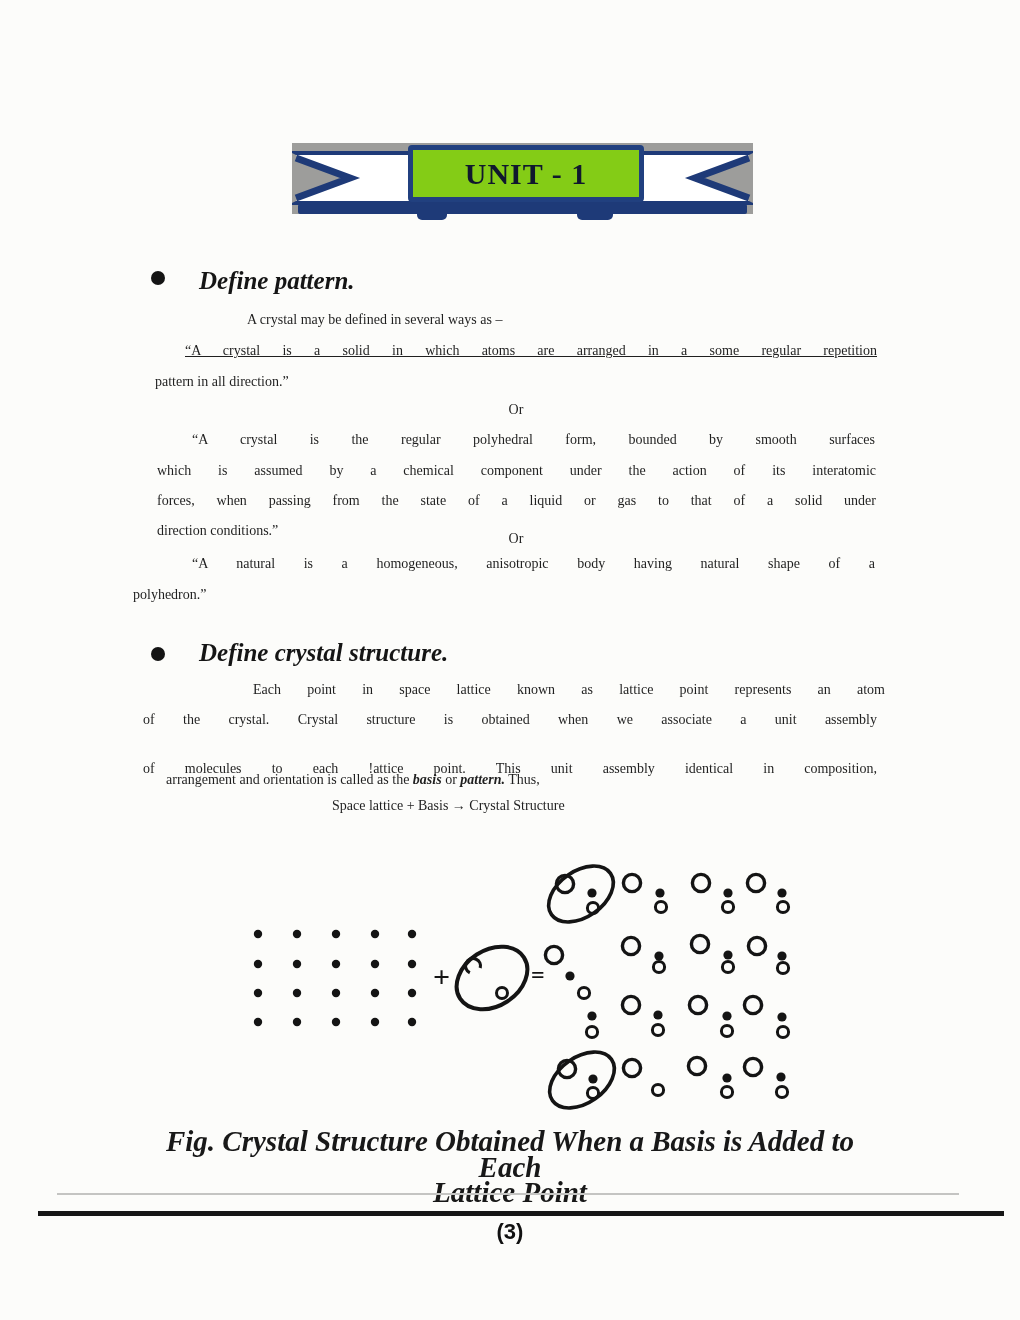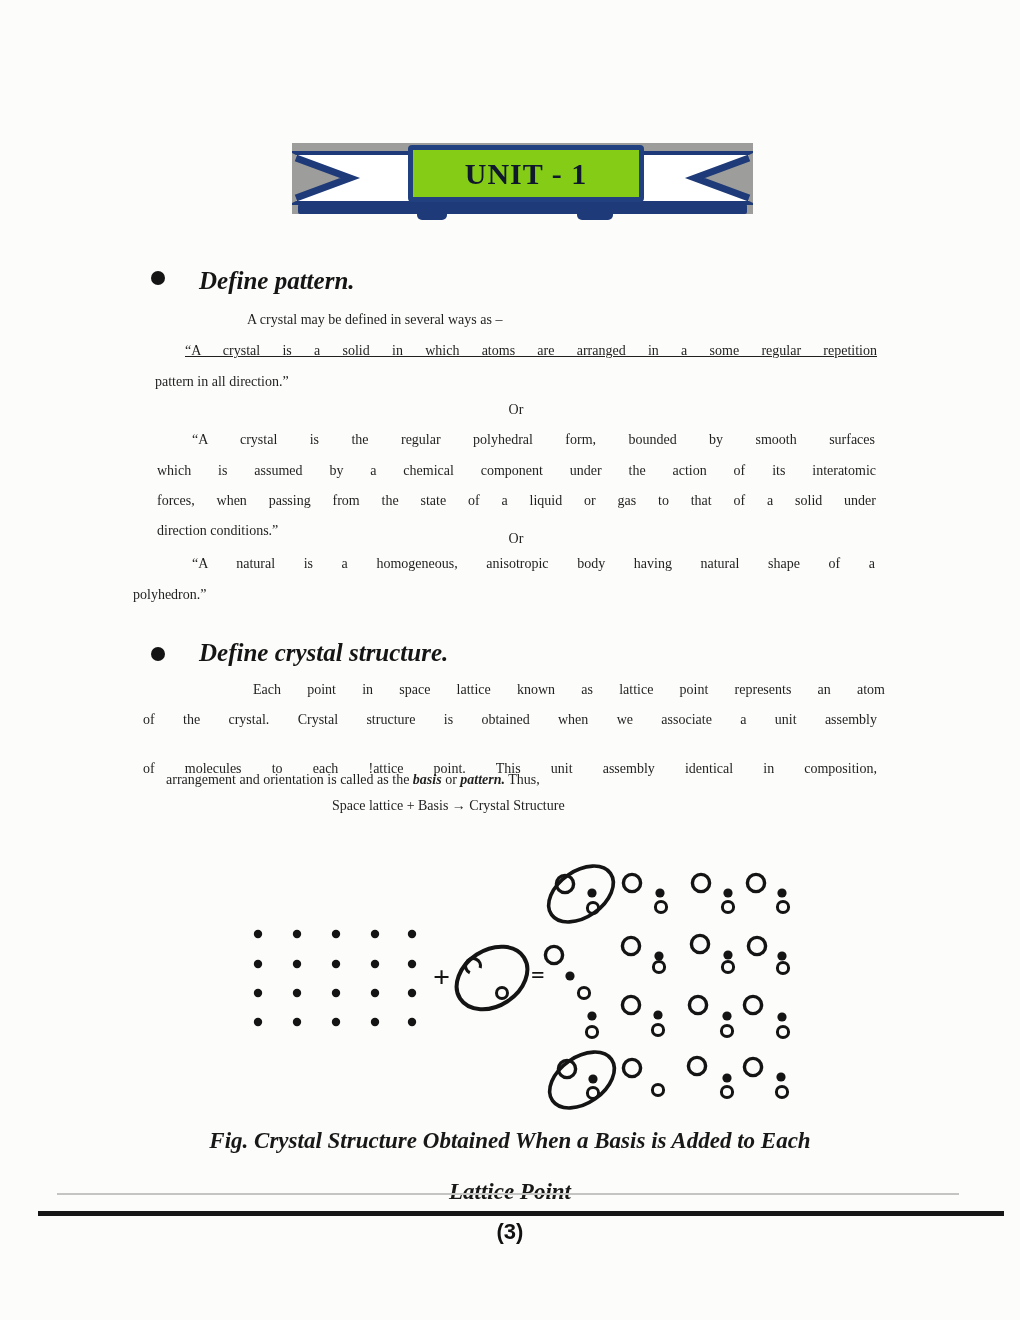--- a/index.html
+++ b/index.html
@@ -17,21 +17,21 @@
   .banner-box{position:absolute; background:#84cc16; border:5px solid #21407f; border-radius:4px;
     box-sizing:border-box; display:flex; align-items:center; justify-content:center;}
   .banner-box span{font-weight:bold; font-size:30px; letter-spacing:1px; color:#10182e;}
   .chev{position:absolute;}
   
   .line{position:absolute; font-size:14px; line-height:26px; white-space:pre; color:#1f1f1f;}
   .just{white-space:normal; text-align:justify; text-align-last:justify;}
   .ctr{white-space:normal; text-align:center; text-align-last:center;}
   .h{font-weight:bold; font-style:italic; font-size:25px; line-height:28px; color:#151515;}
   .bi{font-weight:bold; font-style:italic;}
-  .cap{font-weight:bold; font-style:italic; font-size:23px; color:#181818;}
+  .cap{font-weight:bold; font-style:italic; font-size:29px; color:#181818;}
   .bullet{position:absolute; width:14px; height:14px; border-radius:50%; background:#141414;}
   
   #fig{position:absolute; left:0; top:0; pointer-events:none;}
   
   .rule{position:absolute;}
   #pageno{position:absolute; left:0; width:1020px; text-align:center;
     font-family:"Liberation Sans", sans-serif; font-weight:bold; font-size:22px; color:#111;}
 </style>
 </head>
 <body>

